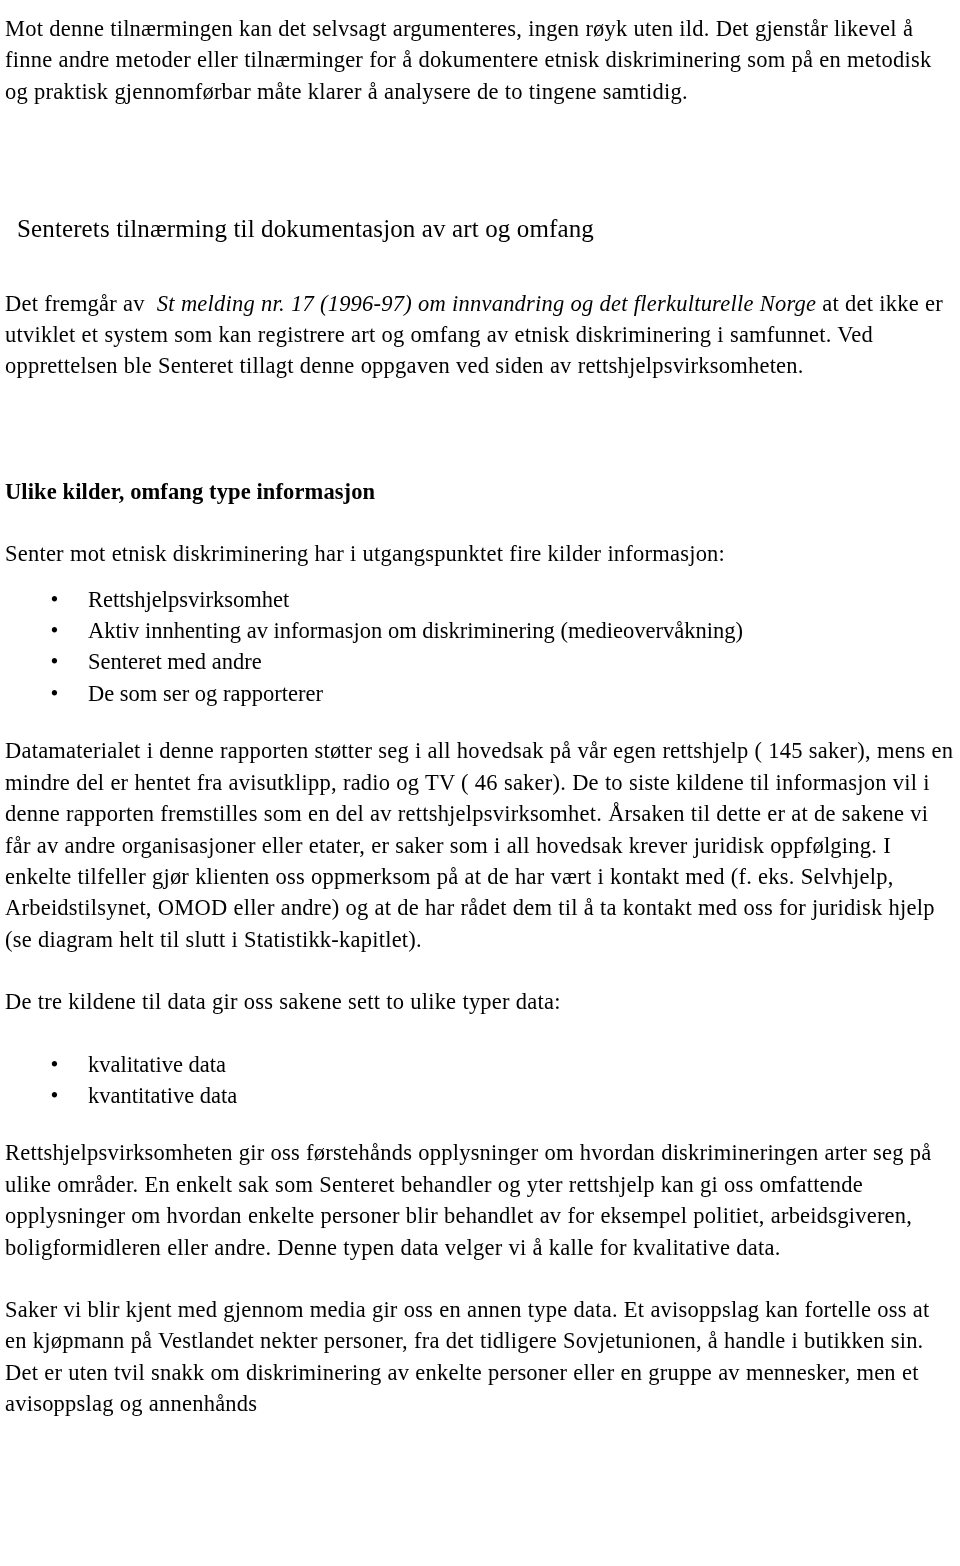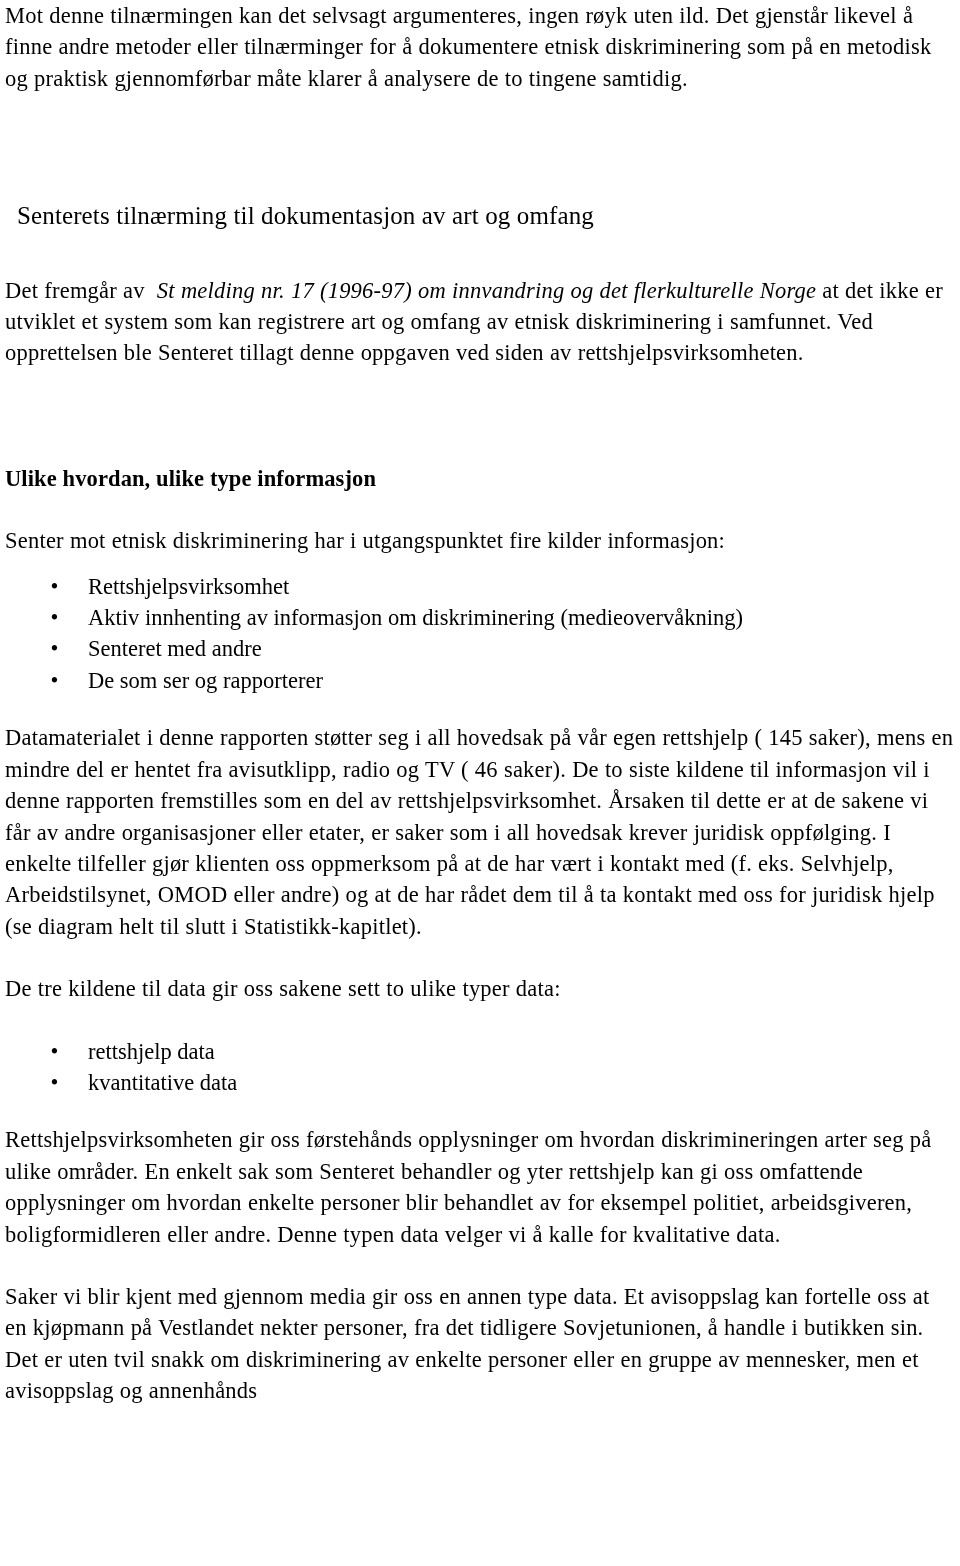--- a/index.html
+++ b/index.html
@@ -14,21 +14,21 @@
     overflow: hidden;
     font-family: "Liberation Serif", "DejaVu Serif", serif;
     color: #000000;
     -webkit-font-smoothing: antialiased;
   }
   .page {
     position: relative;
     width: 960px;
     height: 1566px;
     box-sizing: border-box;
-    padding: 0 6px 0 5px;
+    padding: 13px 6px 0 5px;
     overflow: hidden;
   }
   .para {
     font-size: 22.5px;
     line-height: 31.4px;
     text-align: left;
     margin: 0;
     letter-spacing: 0.01em;
     word-spacing: 0.01em;
   }
@@ -84,21 +84,21 @@
   <div class="gap-xl"></div>
 
   <h2 class="h-section">Senterets tilnærming til dokumentasjon av art og omfang</h2>
 
   <div class="gap-md"></div>
 
   <p class="para"><span>Det fremgår av </span><span class="italic">St melding nr. 17 (1996-97) om innvandring og det flerkulturelle Norge</span><span> at det ikke er utviklet et system som kan registrere art og omfang av etnisk diskriminering i samfunnet. Ved opprettelsen ble Senteret tillagt denne oppgaven ved siden av rettshjelpsvirksomheten.</span></p>
 
   <div class="gap-xl"></div>
 
-  <h3 class="h-sub">Ulike hvordan, ulike type informasjon</h3>
+  <h3 class="h-sub">Ulike kilder, omfang type informasjon</h3>
 
   <div class="gap-md"></div>
 
   <p class="para">Senter mot etnisk diskriminering har i utgangspunktet fire kilder informasjon:</p>
 
   <div class="gap-xs"></div>
 
   <ul class="bullets">
     <li>
       <span class="bullet-dot">•</span>
@@ -124,21 +124,21 @@
 
   <div class="gap-md"></div>
 
   <p class="para">De tre kildene til data gir oss sakene sett to ulike typer data:</p>
 
   <div class="gap-md"></div>
 
   <ul class="bullets">
     <li>
       <span class="bullet-dot">•</span>
-      <span>rettshjelp data</span>
+      <span>kvalitative data</span>
     </li>
     <li>
       <span class="bullet-dot">•</span>
       <span>kvantitative data</span>
     </li>
   </ul>
 
   <div class="gap-sm"></div>
 
   <p class="para">Rettshjelpsvirksomheten gir oss førstehånds opplysninger om hvordan diskrimineringen arter seg på ulike områder. En enkelt sak som Senteret behandler og yter rettshjelp kan gi oss omfattende opplysninger om hvordan enkelte personer blir behandlet av for eksempel politiet, arbeidsgiveren, boligformidleren eller andre. Denne typen data velger vi å kalle for kvalitative data.</p>

